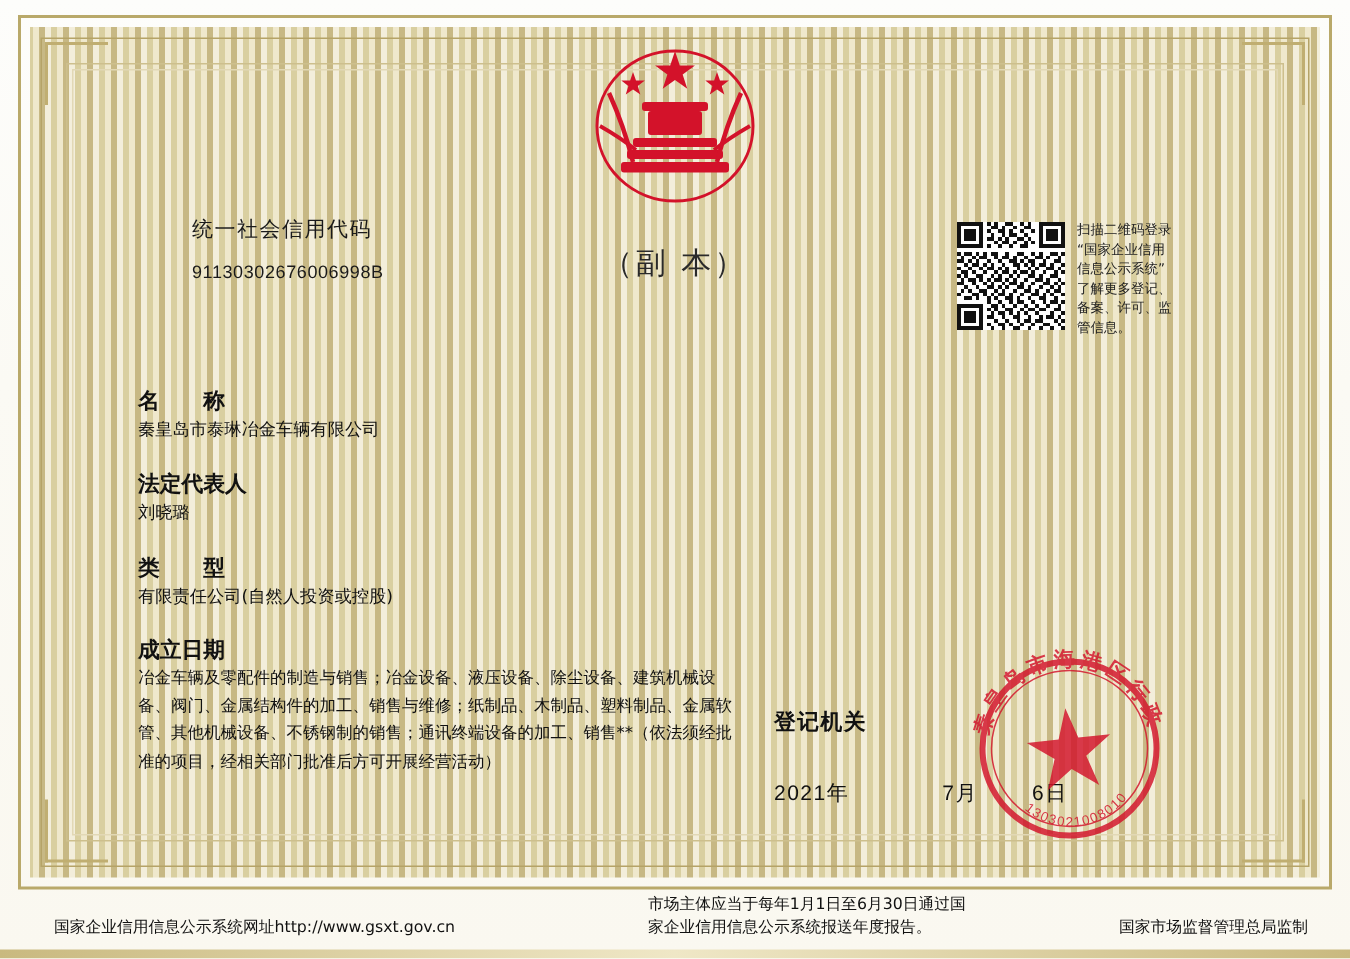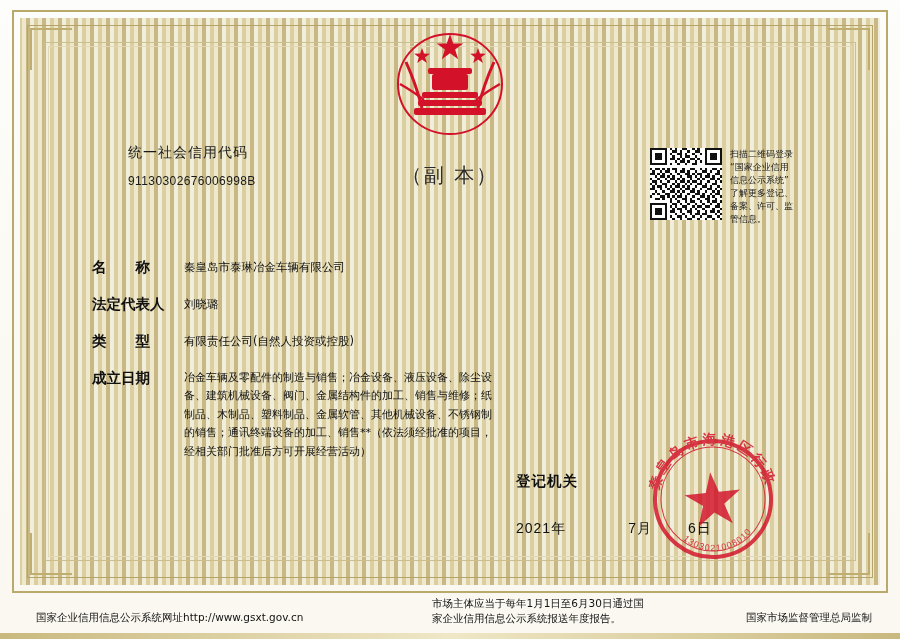--- a/index.html
+++ b/index.html
@@ -125,21 +125,21 @@
   .code-value {
     margin-top: 12px;
     font-family: "Liberation Sans", sans-serif;
     font-size: 12px;
     letter-spacing: 0.4px;
   }
 
   
   .qr-block {
     position: absolute;
-    right: 90px;
+    right: 102px;
     top: 148px;
     display: flex;
     align-items: flex-start;
     gap: 8px;
   }
   .qr-code {
     width: 72px;
     height: 72px;
     background: #fff;
     position: relative;
@@ -160,20 +160,21 @@
     width: 900px;
     height: 250px;
   }
   .col-left { position: absolute; left: 92px; top: 0; width: 400px; }
   .col-right { position: absolute; left: 516px; top: 0; width: 330px; }
 
   .row {
     display: flex;
     align-items: flex-start;
     margin-bottom: 18px;
+    flex-direction: column;
   }
   .lbl {
     font-family: "DejaVu Sans", sans-serif;
     font-size: 14.5px;
     font-weight: bold;
     color: #111;
     width: 92px;
     flex: none;
     letter-spacing: 0px;
   }

